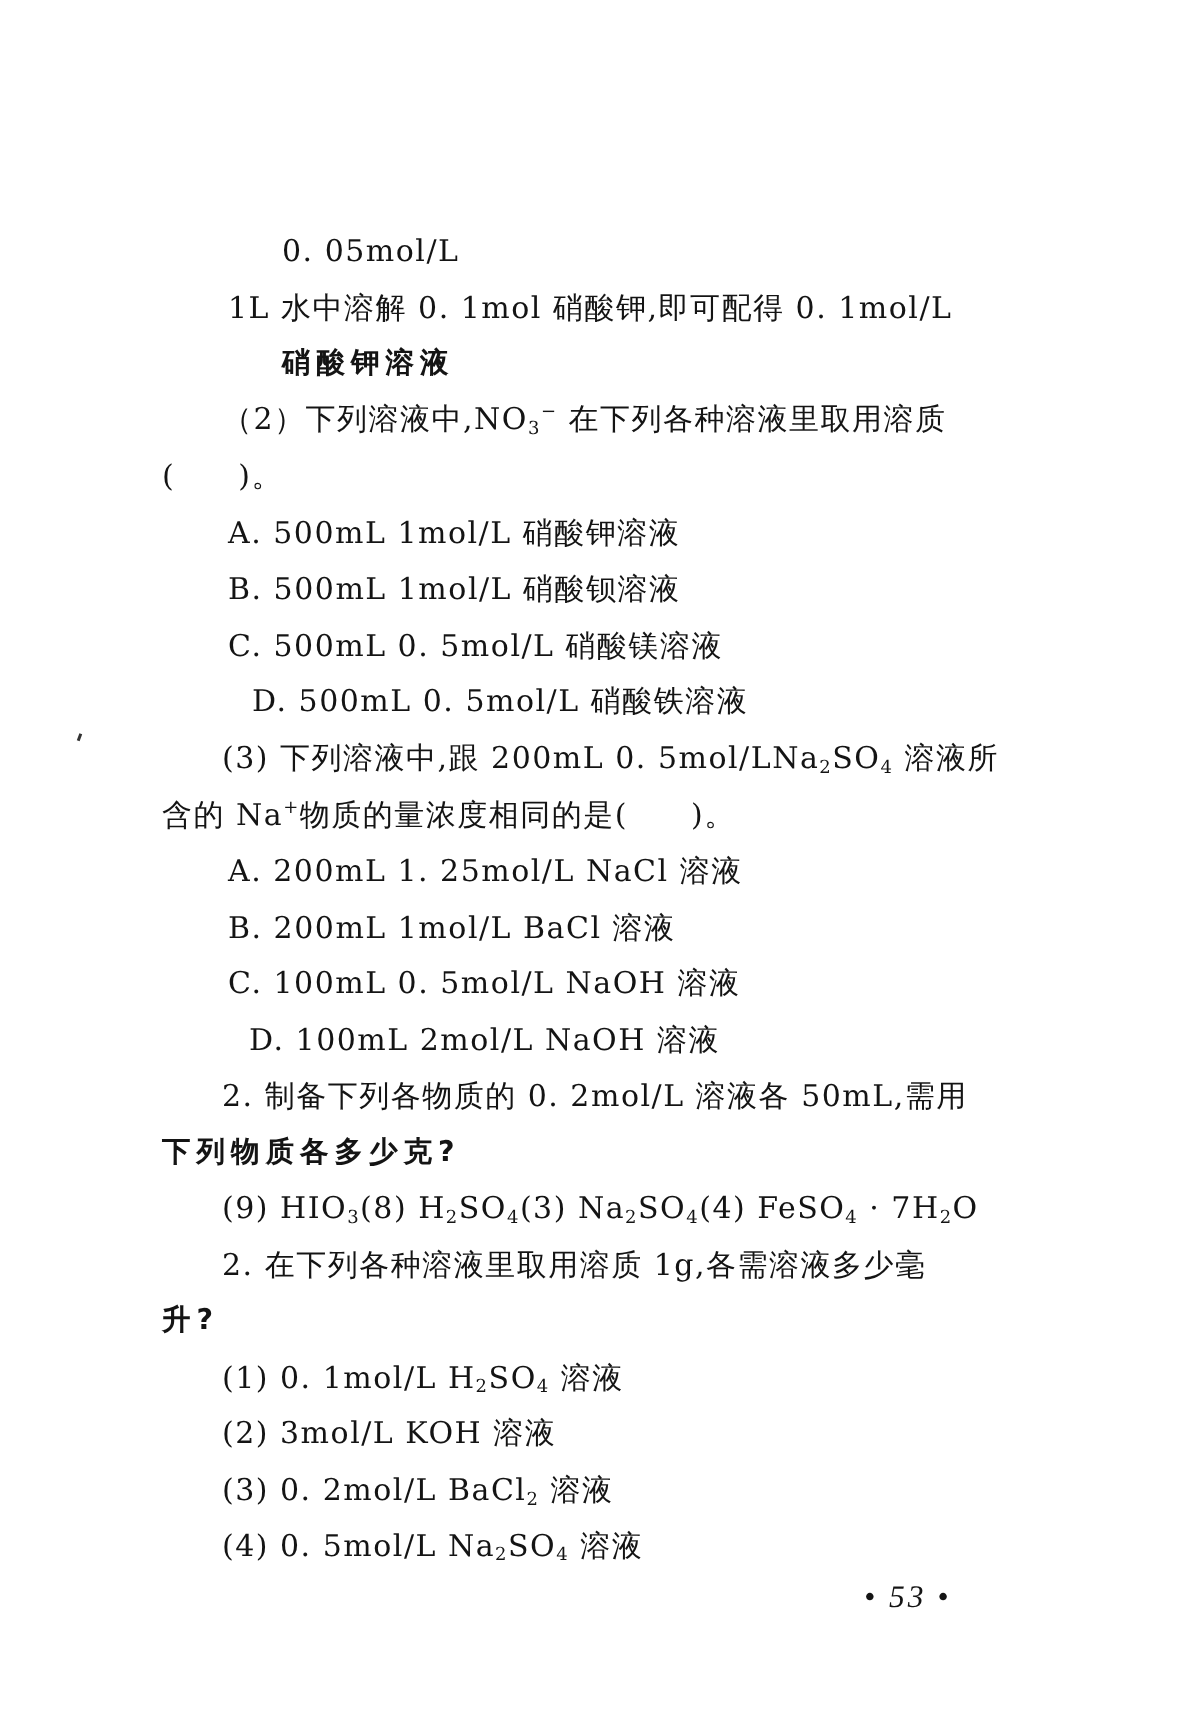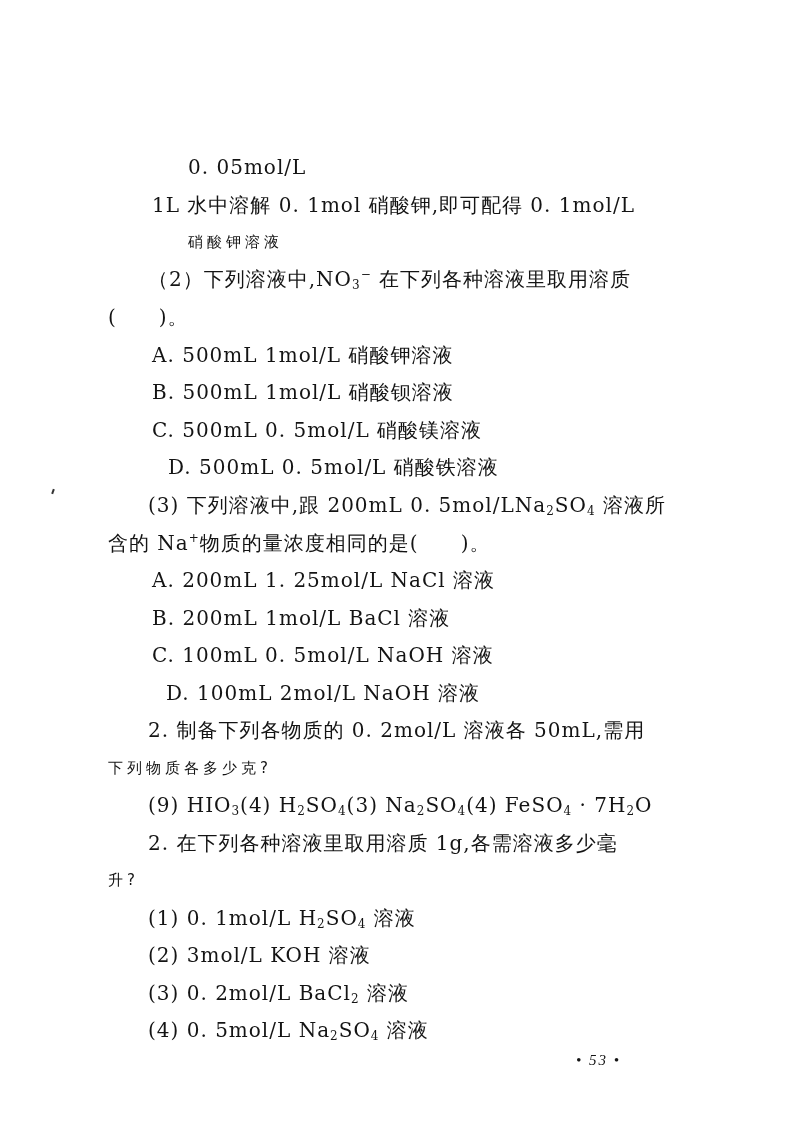--- a/index.html
+++ b/index.html
@@ -1,22 +1,22 @@
 <!DOCTYPE html>
 <html><head>
 <meta charset="utf-8">
 <style>
   html, body { margin: 0; padding: 0; background: #ffffff; }
   body { width: 800px; height: 1147px; position: relative; overflow: hidden;
          font-family: "DejaVu Serif", "Liberation Serif", serif; color: #141414; }
   .line { position: absolute; font-size: 20px; line-height: 26px; white-space: nowrap; letter-spacing: 1px; }
-  .cjk { font-family: "DejaVu Sans", sans-serif; font-weight: normal; letter-spacing: 4px; font-size: 15px; }
+  .cjk { font-family: "DejaVu Sans", sans-serif; font-weight: bold; letter-spacing: 4px; font-size: 19px; }
   sub { font-size: 12px; vertical-align: -3px; line-height: 0; }
   sup { font-size: 12px; vertical-align: 8px; line-height: 0; }
-  .pagenum { position: absolute; left: 576px; top: 1052px; font-size: 15px; font-style: italic;
+  .pagenum { position: absolute; left: 576px; top: 1052px; font-size: 21px; font-style: italic;
              font-family: "Liberation Serif", serif; letter-spacing: 2px; }
   .speck { position: absolute; left: 52px; top: 489px; width: 2px; height: 5px; background: #333; transform: rotate(20deg); }
 </style>
 </head>
 <body>
 
 <div class="line" style="left:188px;top:154px">
   <span>0. 05mol/L</span>
 </div>
 
@@ -53,21 +53,21 @@
 
 <div class="line" style="left:152px;top:567px"><span>A. 200mL 1. 25mol/L NaCl 溶液</span></div>
 <div class="line" style="left:152px;top:605px"><span>B. 200mL 1mol/L BaCl 溶液</span></div>
 <div class="line" style="left:152px;top:642px"><span>C. 100mL 0. 5mol/L NaOH 溶液</span></div>
 <div class="line" style="left:166px;top:680px"><span>D. 100mL 2mol/L NaOH 溶液</span></div>
 
 <div class="line" style="left:148px;top:717px"><span>2. 制备下列各物质的 0. 2mol/L 溶液各 50mL,需用</span></div>
 <div class="line cjk" style="left:108px;top:755px"><span>下列物质各多少克?</span></div>
 
 <div class="line" style="left:148px;top:792px">
-  <span>(9) HIO</span><sub>3</sub><span>(4) H</span><sub>2</sub><span>SO</span><sub>4</sub><span>(3) Na</span><sub>2</sub><span>SO</span><sub>4</sub><span>(4) FeSO</span><sub>4</sub><span> · 7H</span><sub>2</sub><span>O</span>
+  <span>(9) HIO</span><sub>3</sub><span>(8) H</span><sub>2</sub><span>SO</span><sub>4</sub><span>(3) Na</span><sub>2</sub><span>SO</span><sub>4</sub><span>(4) FeSO</span><sub>4</sub><span> · 7H</span><sub>2</sub><span>O</span>
 </div>
 
 <div class="line" style="left:148px;top:830px"><span>2. 在下列各种溶液里取用溶质 1g,各需溶液多少毫</span></div>
 <div class="line cjk" style="left:108px;top:867px"><span>升?</span></div>
 
 <div class="line" style="left:148px;top:905px">
   <span>(1) 0. 1mol/L H</span><sub>2</sub><span>SO</span><sub>4</sub><span> 溶液</span>
 </div>
 <div class="line" style="left:148px;top:942px"><span>(2) 3mol/L KOH 溶液</span></div>
 <div class="line" style="left:148px;top:980px">

